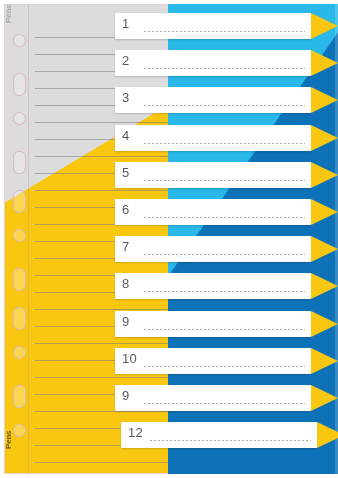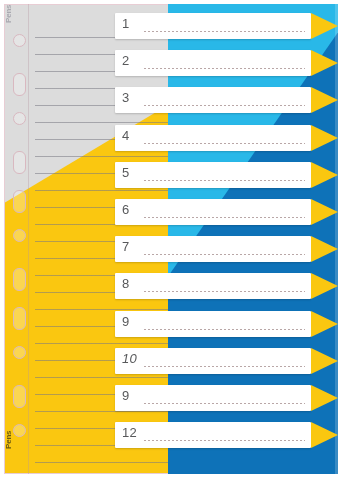--- a/index.html
+++ b/index.html
@@ -235,33 +235,33 @@
         <div class="num">8</div>
         <div class="writeline"></div>
         <div class="arrow"></div>
       </div>
       <div class="row" style="top: 310.6px;">
         <div class="plate"></div>
         <div class="num">9</div>
         <div class="writeline"></div>
         <div class="arrow"></div>
       </div>
-      <div class="row" style="top: 347.8px; font-style: italic;">
+      <div class="row" style="top: 347.8px;">
         <div class="plate"></div>
         <div class="num">10</div>
         <div class="writeline"></div>
         <div class="arrow"></div>
       </div>
       <div class="row" style="top: 385px;">
         <div class="plate"></div>
         <div class="num">9</div>
         <div class="writeline"></div>
         <div class="arrow"></div>
       </div>
-      <div class="row" style="top: 422.2px;">
+      <div class="row" style="top: 422.2px; margin-left: 6px;">
         <div class="plate"></div>
         <div class="num">12</div>
         <div class="writeline"></div>
         <div class="arrow"></div>
       </div>
     </div>
 
 </div>
 
 </body></html>

